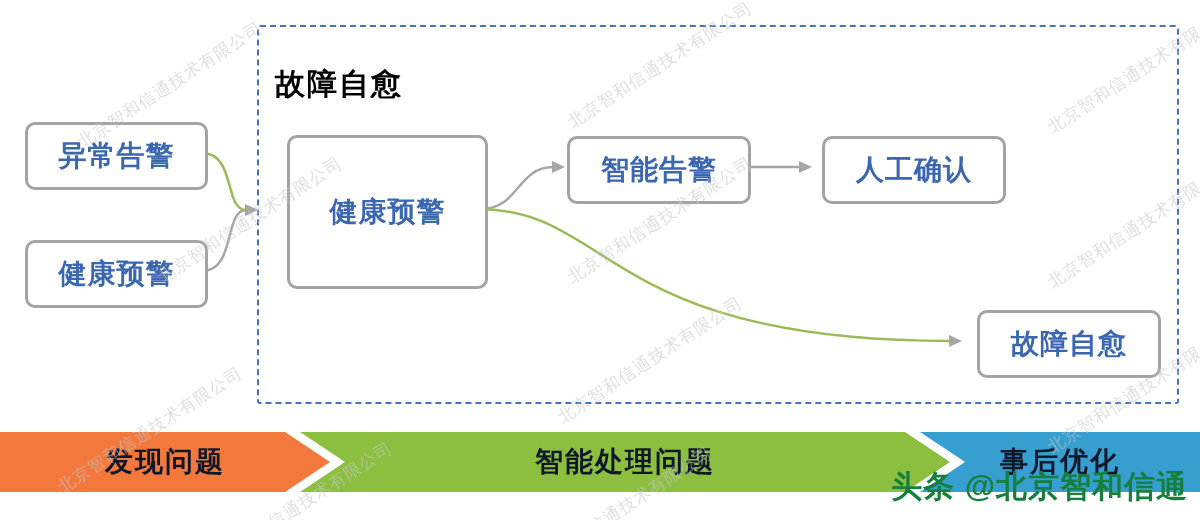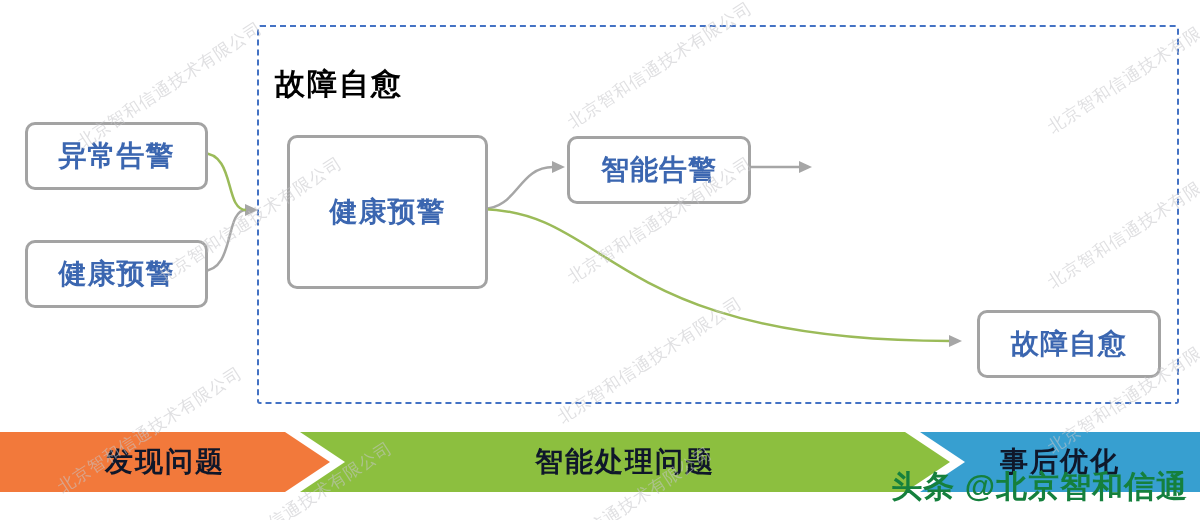--- a/index.html
+++ b/index.html
@@ -81,20 +81,23 @@
   </div>
   <div class="node" id="node-health">
     <span>健康预警</span>
   </div>
   <div class="node" id="node-analysis">
     <span>健康预警</span>
   </div>
   <div class="node" id="node-execute">
     <span>智能告警</span>
   </div>
+  <div class="node" id="node-confirm">
+    <span>人工确认</span>
+  </div>
   <div class="node" id="node-tracking">
     <span>故障自愈</span>
   </div>
 
   <div id="banner">
     <div class="stage" id="stage-0" style="background: rgb(242, 121, 59);">
       <span>发现问题</span>
     </div>
     <div class="stage" id="stage-1" style="background: rgb(140, 191, 63);">
       <span>智能处理问题</span>

